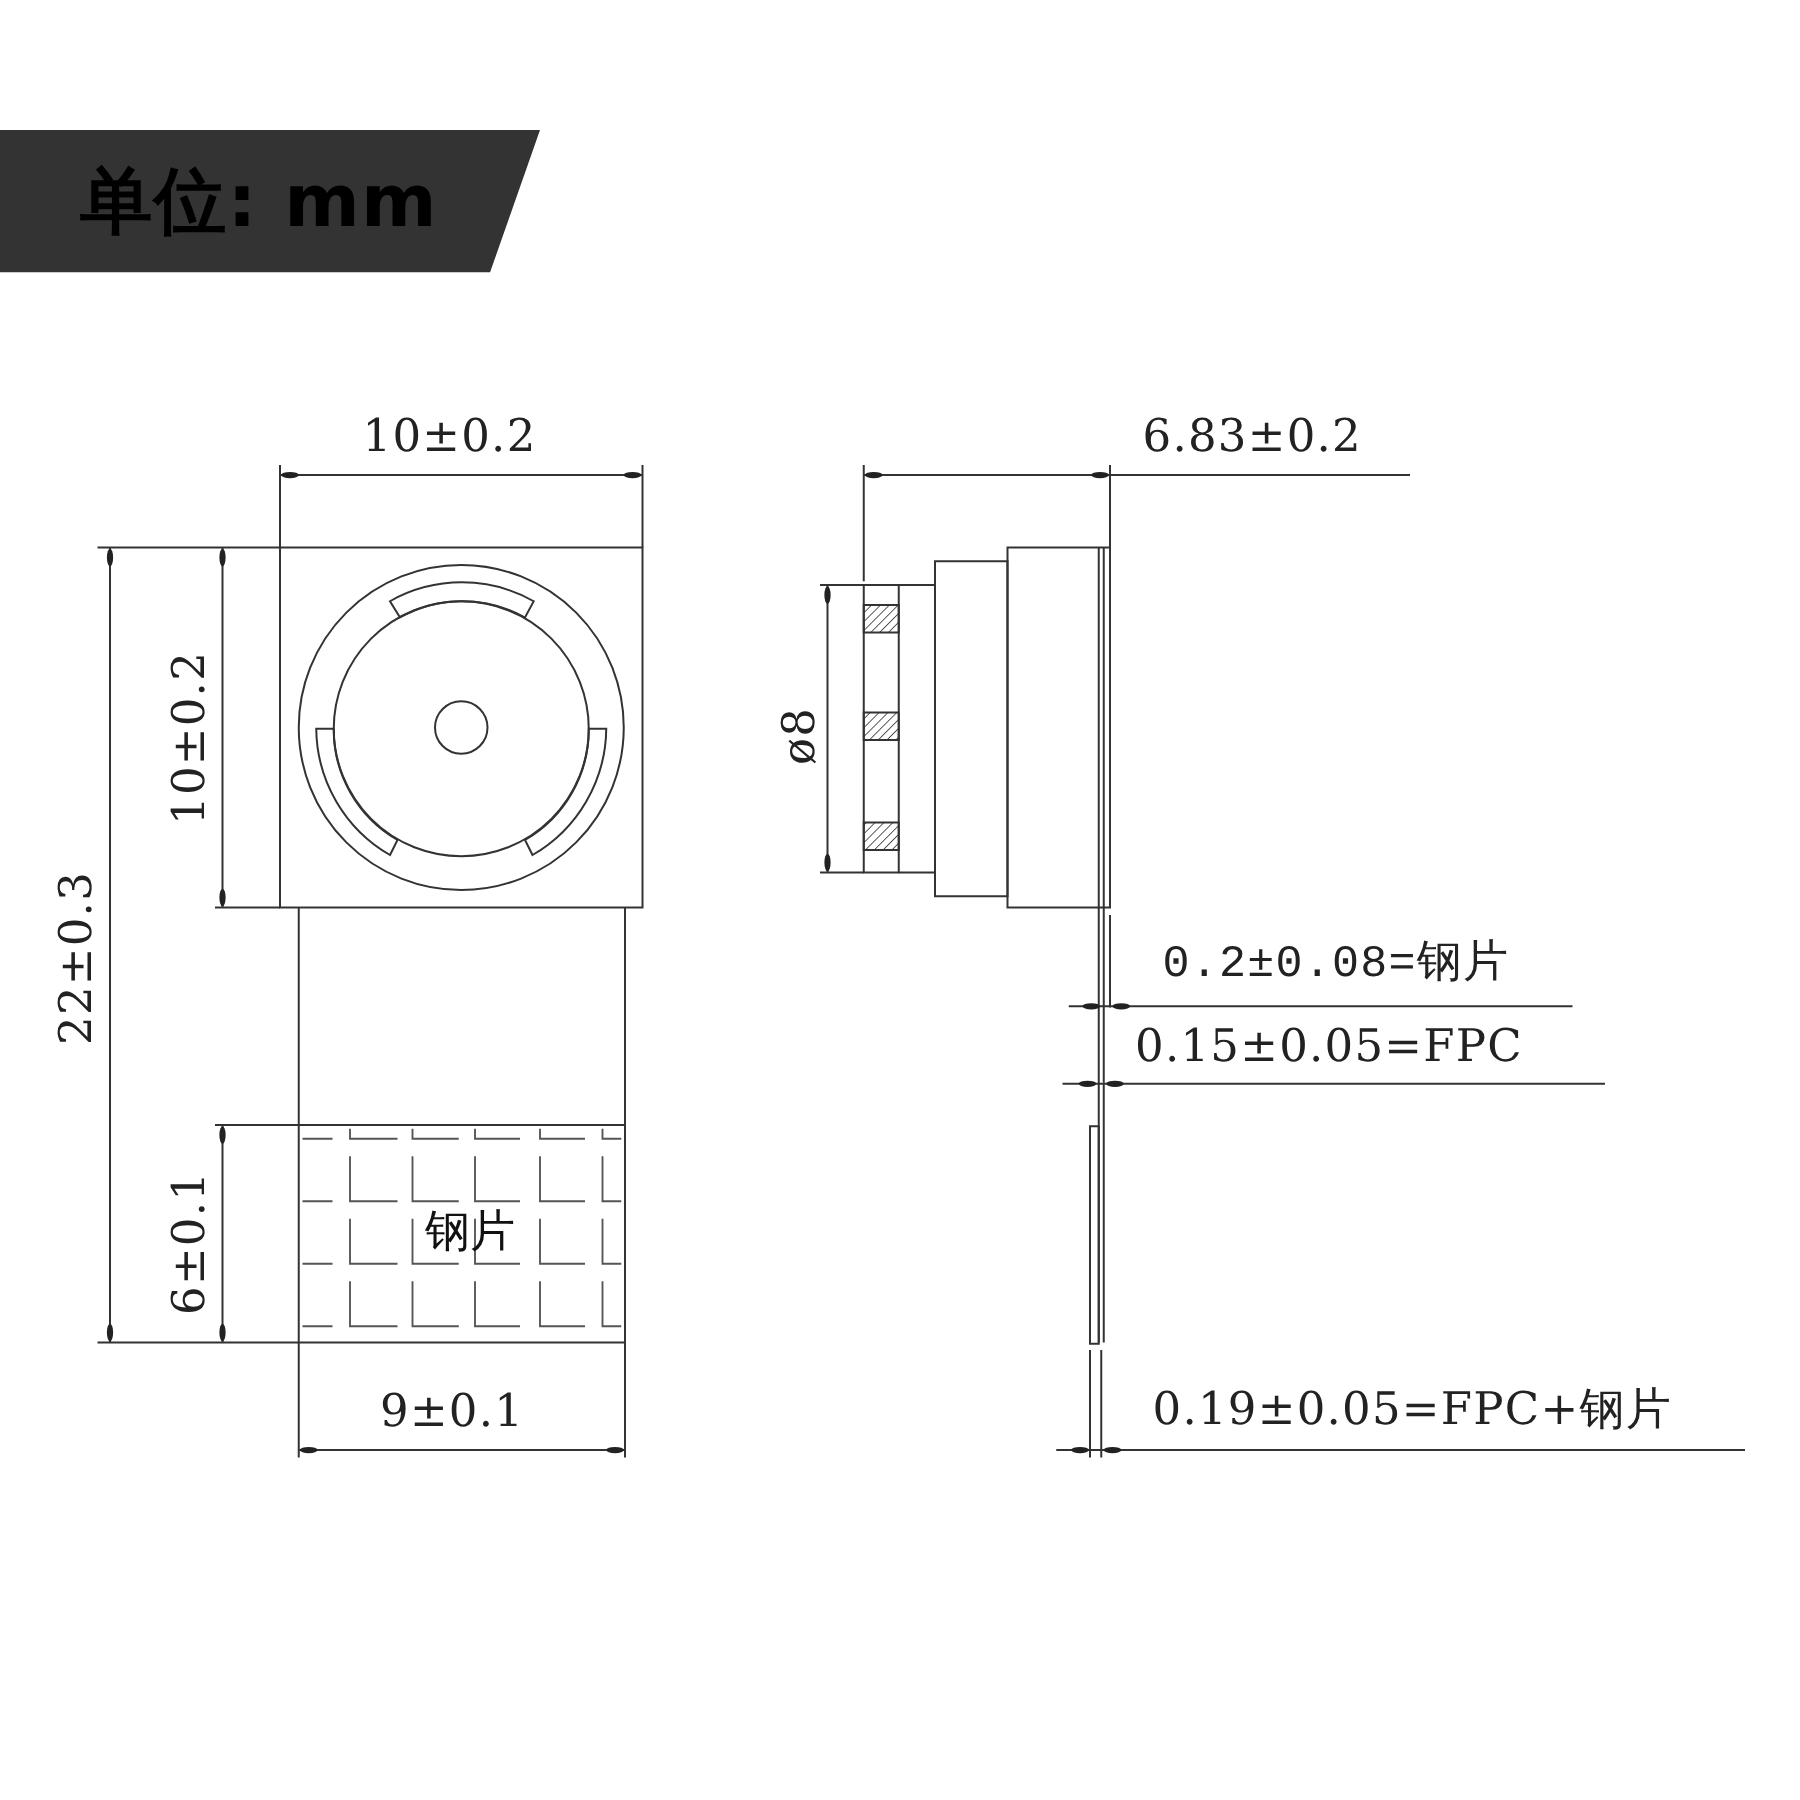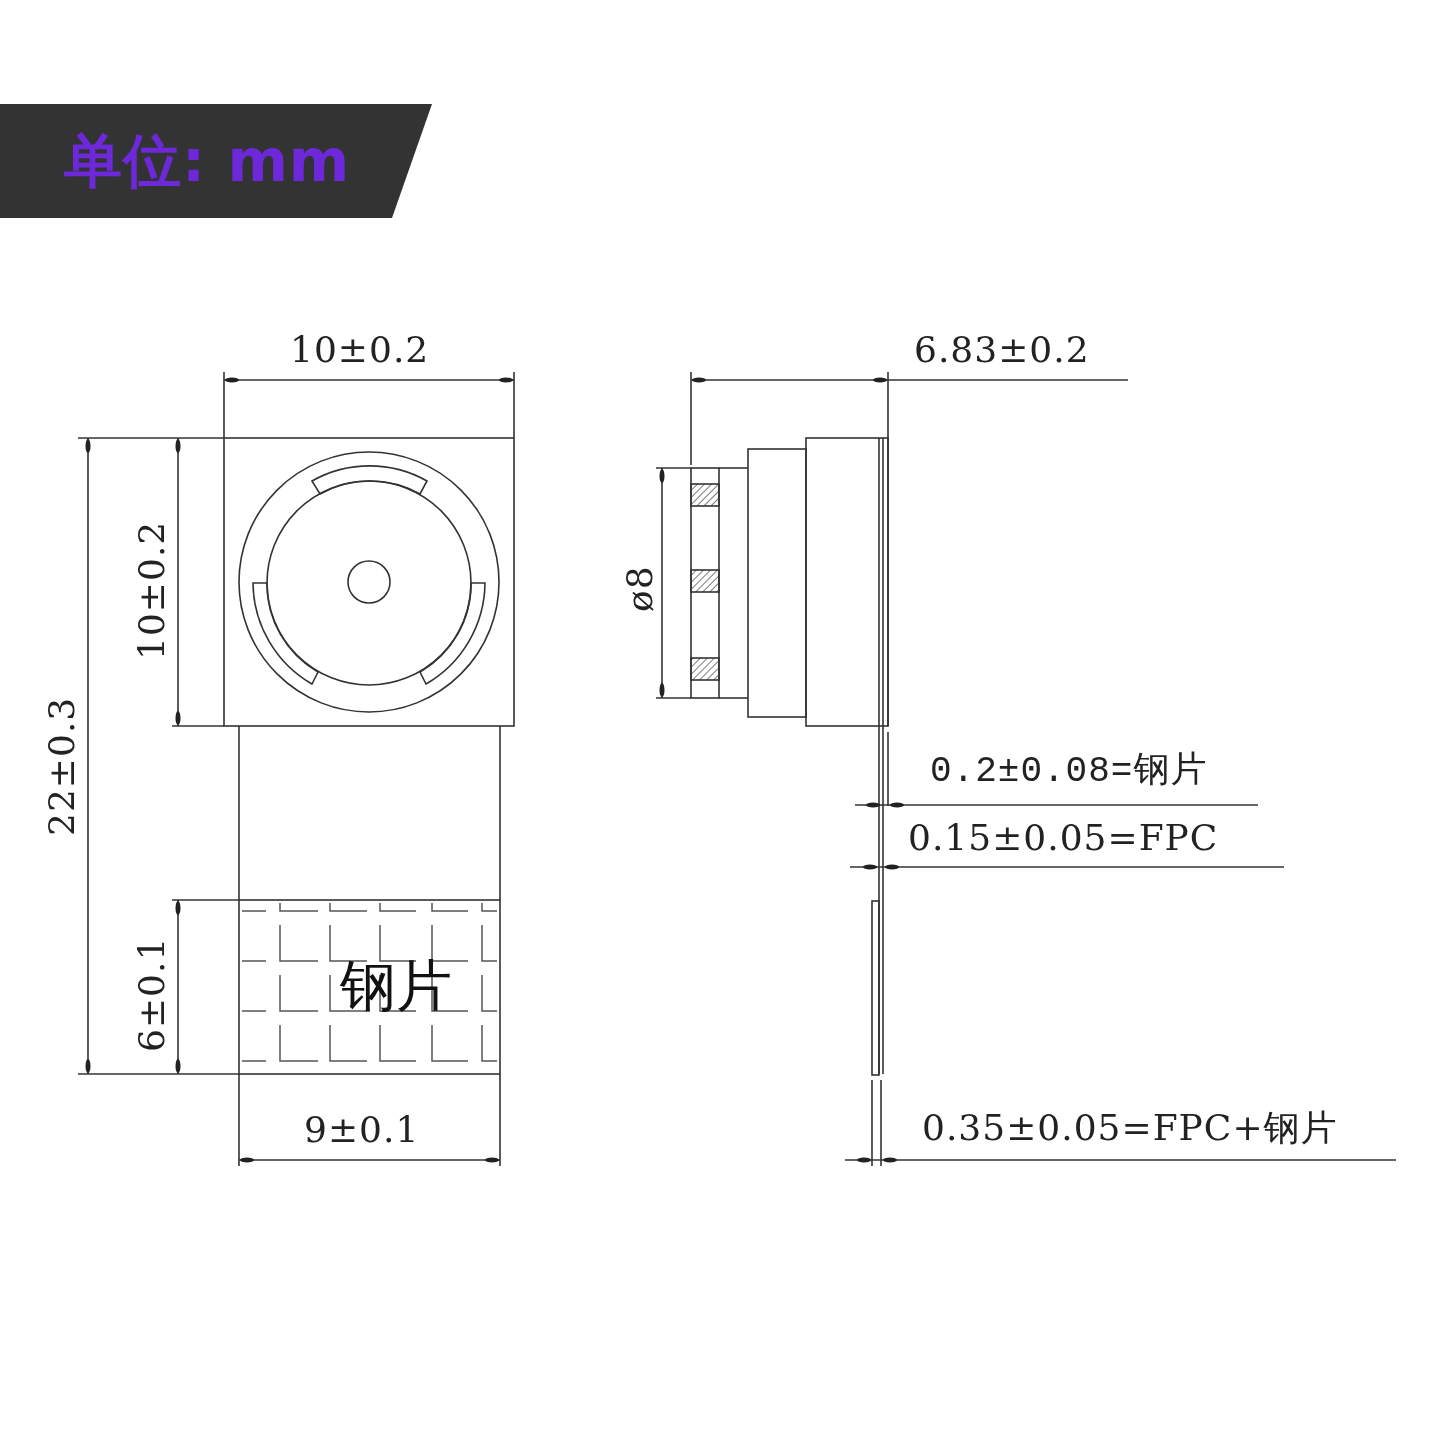--- a/index.html
+++ b/index.html
@@ -1,23 +1,23 @@
 <!DOCTYPE html>
 <html><head>
 <meta charset="utf-8">
 <style>
   html, body { margin:0; padding:0; background:#ffffff; }
   body { width:1440px; height:1440px; position:relative; overflow:hidden; font-family:"DejaVu Serif", serif; }
   .banner { position:absolute; left:0; top:104px; width:432px; height:114px; }
   .banner svg { position:absolute; left:0; top:0; }
-  .banner-text { position:absolute; left:64px; top:126px; font-family:"DejaVu Sans", sans-serif; font-weight:bold; font-size:58px; color:#6d28d9; letter-spacing:1px; line-height:70px;text-align:center; }
+  .banner-text { position:absolute; left:64px; top:126px; font-family:"DejaVu Sans", sans-serif; font-weight:bold; font-size:58px; color:#000000; letter-spacing:1px; line-height:70px;text-align:center; }
   .drawing { position:absolute; left:0; top:0; }
   .dim { position:absolute; font-family:"DejaVu Serif", "Liberation Serif", serif; font-size:36px; color:#222222; white-space:nowrap; line-height:40px; letter-spacing:1px; }
   .dim.vert { transform-origin:left top; transform:rotate(-90deg); }
-  .label-steel { position:absolute; left:340px; top:958px; font-family:"DejaVu Sans", sans-serif; font-size:56px; color:#111; line-height:56px; }
+  .label-steel { position:absolute; left:340px; top:958px; font-family:"DejaVu Sans", sans-serif; font-size:36px; color:#111; line-height:56px; }
 </style>
 </head>
 <body>
 
 <div class="banner">
   <svg width="432" height="114">
     <polygon points="0,0 432,0 392,114 0,114" fill="#333333"></polygon>
   </svg>
 </div>
 <div class="banner-text">单位: mm</div>
@@ -144,13 +144,13 @@
 <div class="dim vert" style="left:132px; top:660px;">10±0.2</div>
 <div class="dim vert" style="left:42px; top:836px;">22±0.3</div>
 <div class="dim vert" style="left:132px; top:1052px;">6±0.1</div>
 <div class="dim" style="left:304px; top:1110px;text-align:right;">9±0.1</div>
 <div class="label-steel">钢片</div>
 
 <div class="dim" style="left:914px; top:330px;">6.83±0.2</div>
 <div class="dim vert" style="left:620px; top:612px;">ø8</div>
 <div class="dim" style="left:930px; top:752px;font-family:Liberation Mono, monospace;">0.2±0.08=钢片</div>
 <div class="dim" style="left:908px; top:818px;">0.15±0.05=FPC</div>
-<div class="dim" style="left:922px; top:1108px;">0.35±0.05=FPC+钢片</div>
+<div class="dim" style="left:922px; top:1108px;">0.19±0.05=FPC+钢片</div>
 
 </body></html>

